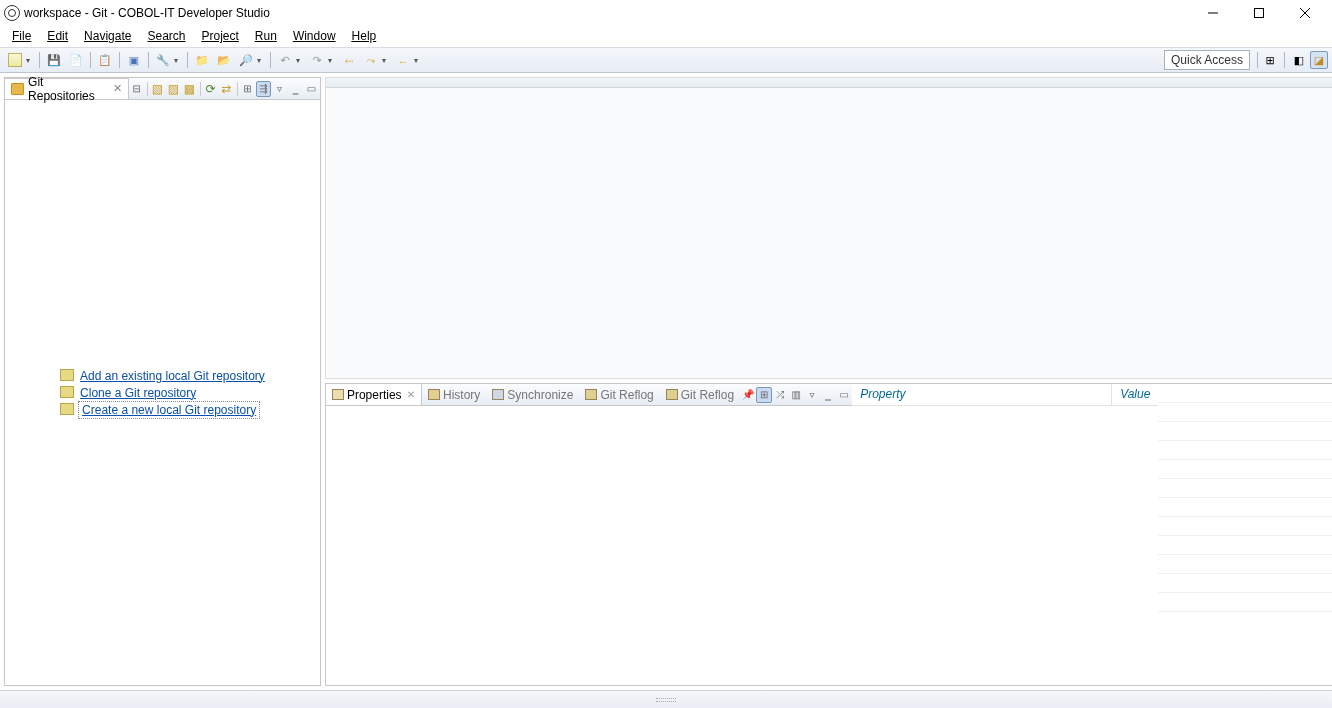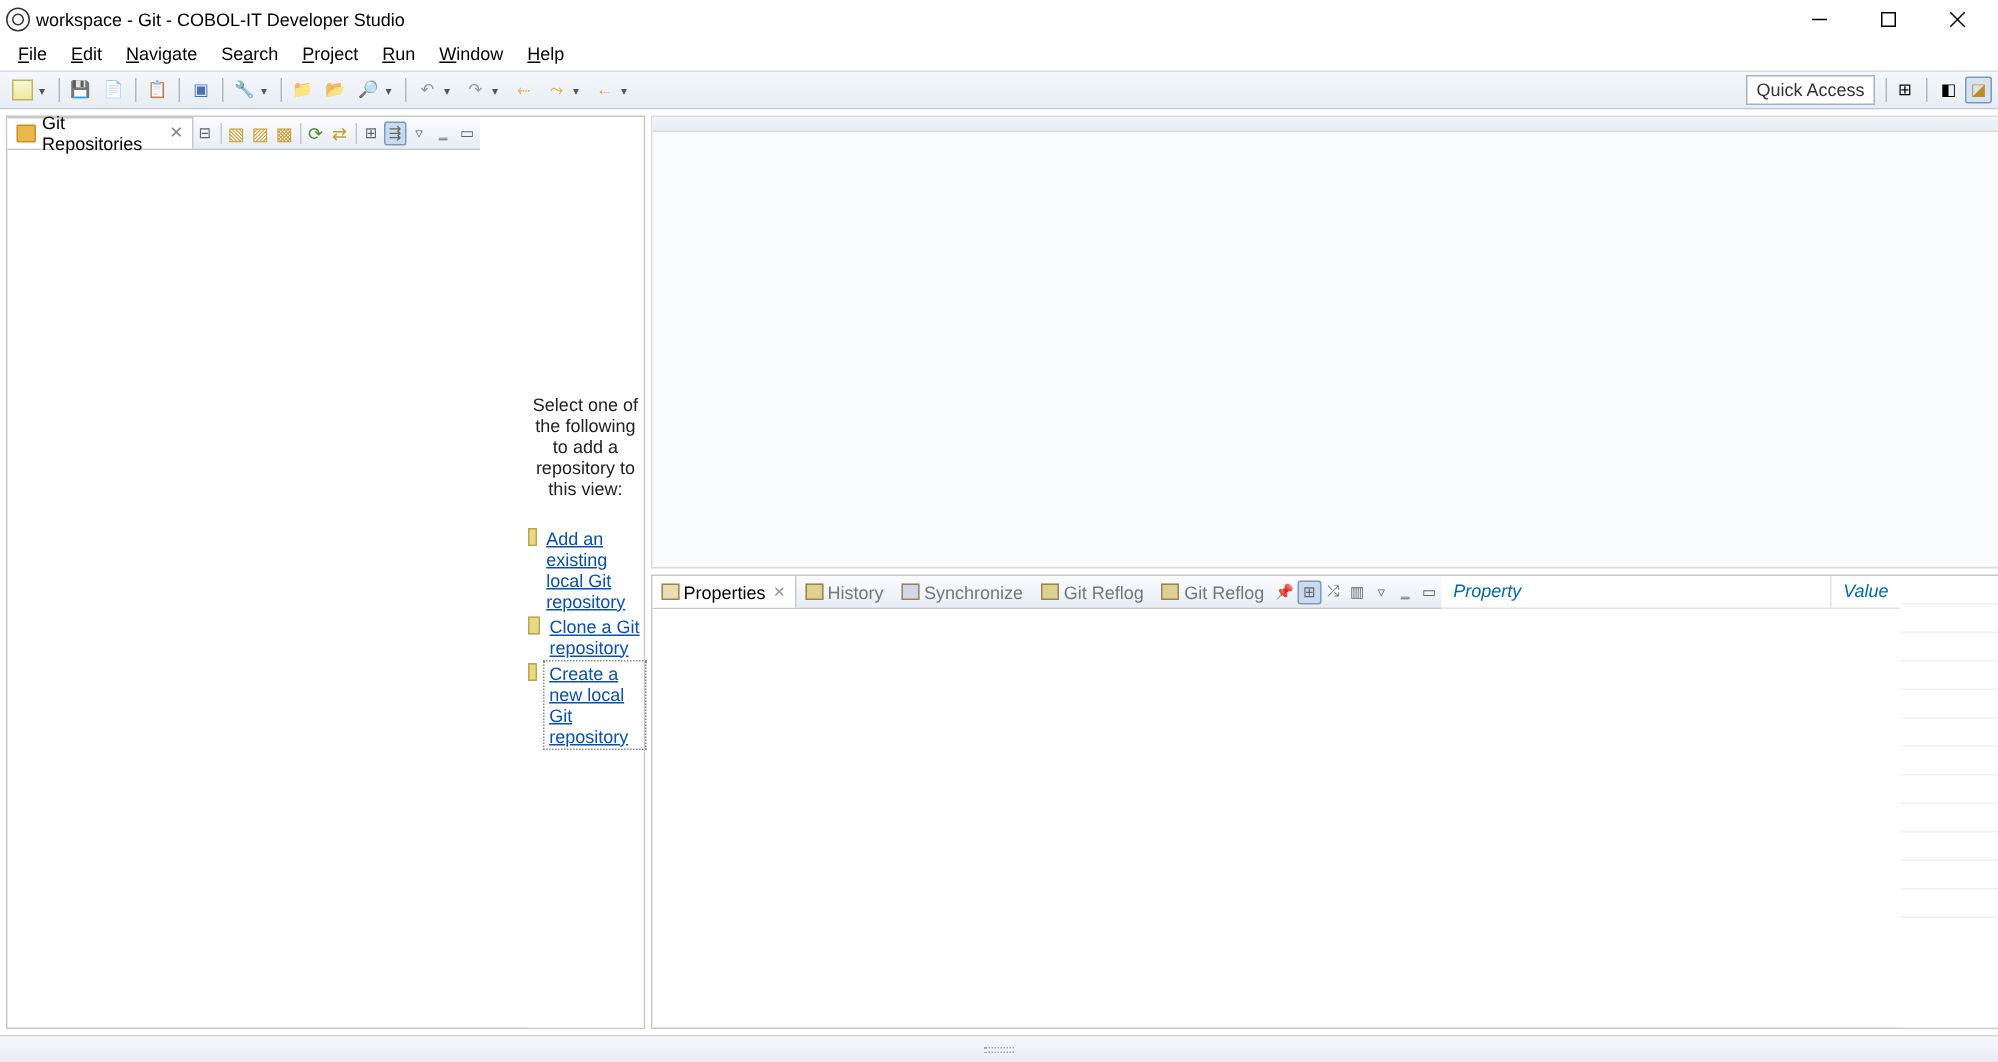--- a/index.html
+++ b/index.html
@@ -7,21 +7,21 @@
 
 
 .titlebar { height: 25px; display: flex; align-items: center; padding: 0 4px; background: #fff; }
 .titlebar .app-icon { width: 16px; height: 16px; border-radius: 50%; border: 1.5px solid #333; display: flex; align-items: center; justify-content: center; margin-right: 4px; position: relative; }
 .titlebar .app-icon::after { content: ''; width: 6px; height: 6px; border-radius: 50%; border: 1.5px solid #333; }
 .titlebar .title { color: #000; }
 .titlebar .spacer { flex: 1; }
 .titlebar .winbtn { width: 46px; height: 25px; display: flex; align-items: center; justify-content: center; color: #000; }
 
 
-.menubar { height: 22px; display: flex; align-items: center; padding: 0 4px; gap: 0; background: #fff; }
+.menubar { height: 22px; display: flex; align-items: center; padding: 0 4px; gap: 0; background: #fff; text-decoration: underline; }
 .menubar .menu-item { padding: 2px 8px; cursor: default; }
 .menubar .underline { text-decoration: underline; }
 
 
 .toolbar { height: 26px; background: linear-gradient(#f4f7fb, #e7edf5); border-top: 1px solid #d7dde4; border-bottom: 1px solid #bcc5d0; display: flex; align-items: center; padding: 0 4px; }
 .toolbar .tbtn { width: 20px; height: 20px; margin: 0 1px; display: flex; align-items: center; justify-content: center; border-radius: 2px; opacity: 0.85; }
 .toolbar .sep { width: 1px; height: 16px; background: #b0b8c2; margin: 0 3px; }
 .toolbar .chev { width: 8px; color: #555; font-size: 8px; margin-right: 2px; }
 .toolbar .tspacer { flex: 1; }
 .quick-access { border: 1px solid #a9b3bf; padding: 2px 6px; background: #fff; margin-right: 4px; color: #333;}
@@ -29,21 +29,21 @@
 .persp-area .persp { width: 18px; height: 18px; display: flex; align-items: center; justify-content: center; border-radius: 2px; }
 .persp-area .persp.active { border: 1px solid #7d99b7; background: #d5e4f4; }
 
 
 .ico { width: 14px; height: 14px; display: inline-block; position: relative; }
 .ico-new { background: linear-gradient(#f8f8d0,#f0e890); border: 1px solid #b8a848; }
 .ico-sm { font-size: 11px; line-height: 1; }
 
 
 .workspace { flex: 1; display: flex; gap: 4px; padding: 4px; background: #fff; min-height: 0; }
-.left-pane { width: 663px; border: 1px solid #c8c8c8; display: flex; flex-direction: row; box-shadow: 0 0 2px rgba(0,0,0,0.08); gap: 32px; }
+.left-pane { width: 663px; border: 1px solid #c8c8c8; display: flex; flex-direction: column; box-shadow: 0 0 2px rgba(0,0,0,0.08); }
 .right-pane { flex: 1; display: flex; flex-direction: column; gap: 4px; min-height: 0; }
 
 
 .view-hdr { height: 22px; background: linear-gradient(#fbfcfe,#e7edf5); border-bottom: 1px solid #c8c8c8; display: flex; align-items: center; }
 .view-tab { height: 100%; display: flex; align-items: center; gap: 4px; padding: 0 6px; background: #fff; border-right: 1px solid #c8c8c8; border-top: 2px solid #fff; position: relative; }
 .view-tab.active { background: #fff; border-top: 1px solid #c8c8c8; margin-top: -1px; }
 .view-tab .tab-ico { width: 14px; height: 12px; background: #e8b84a; border: 1px solid #c89020; border-radius: 1px; }
 .view-tab .x { color: #888; font-size: 11px; margin-left: 2px; cursor: pointer; }
 .view-hdr .vspacer { flex: 1; }
 .view-hdr .mini { width: 16px; height: 16px; display: flex; align-items: center; justify-content: center; font-size: 10px; color: #666; margin-right: 1px; }
@@ -221,21 +221,20 @@
           <span style="color:#c8a030">⇄</span>
         </div>
       <div class="sep2"></div>
       <div class="mini">⊞</div>
       <div class="mini" style="background:#c8daf0;border:1px solid #7d99b7;border-radius:2px">⇶</div>
       <div class="mini">▿</div>
       <div class="mini">‗</div>
       <div class="mini">▭</div>
     </div>
     <div class="view-body">
-      <div class="prompt">Select one of the following to add a repository to this view:</div>
       <div>
         <div class="link-line">
           <span class="lico"></span>
           <a href="#">Add an existing local Git repository</a>
         </div>
         <div class="link-line">
           <span class="lico"></span>
           <a href="#">Clone a Git repository</a>
         </div>
         <div class="link-line">

